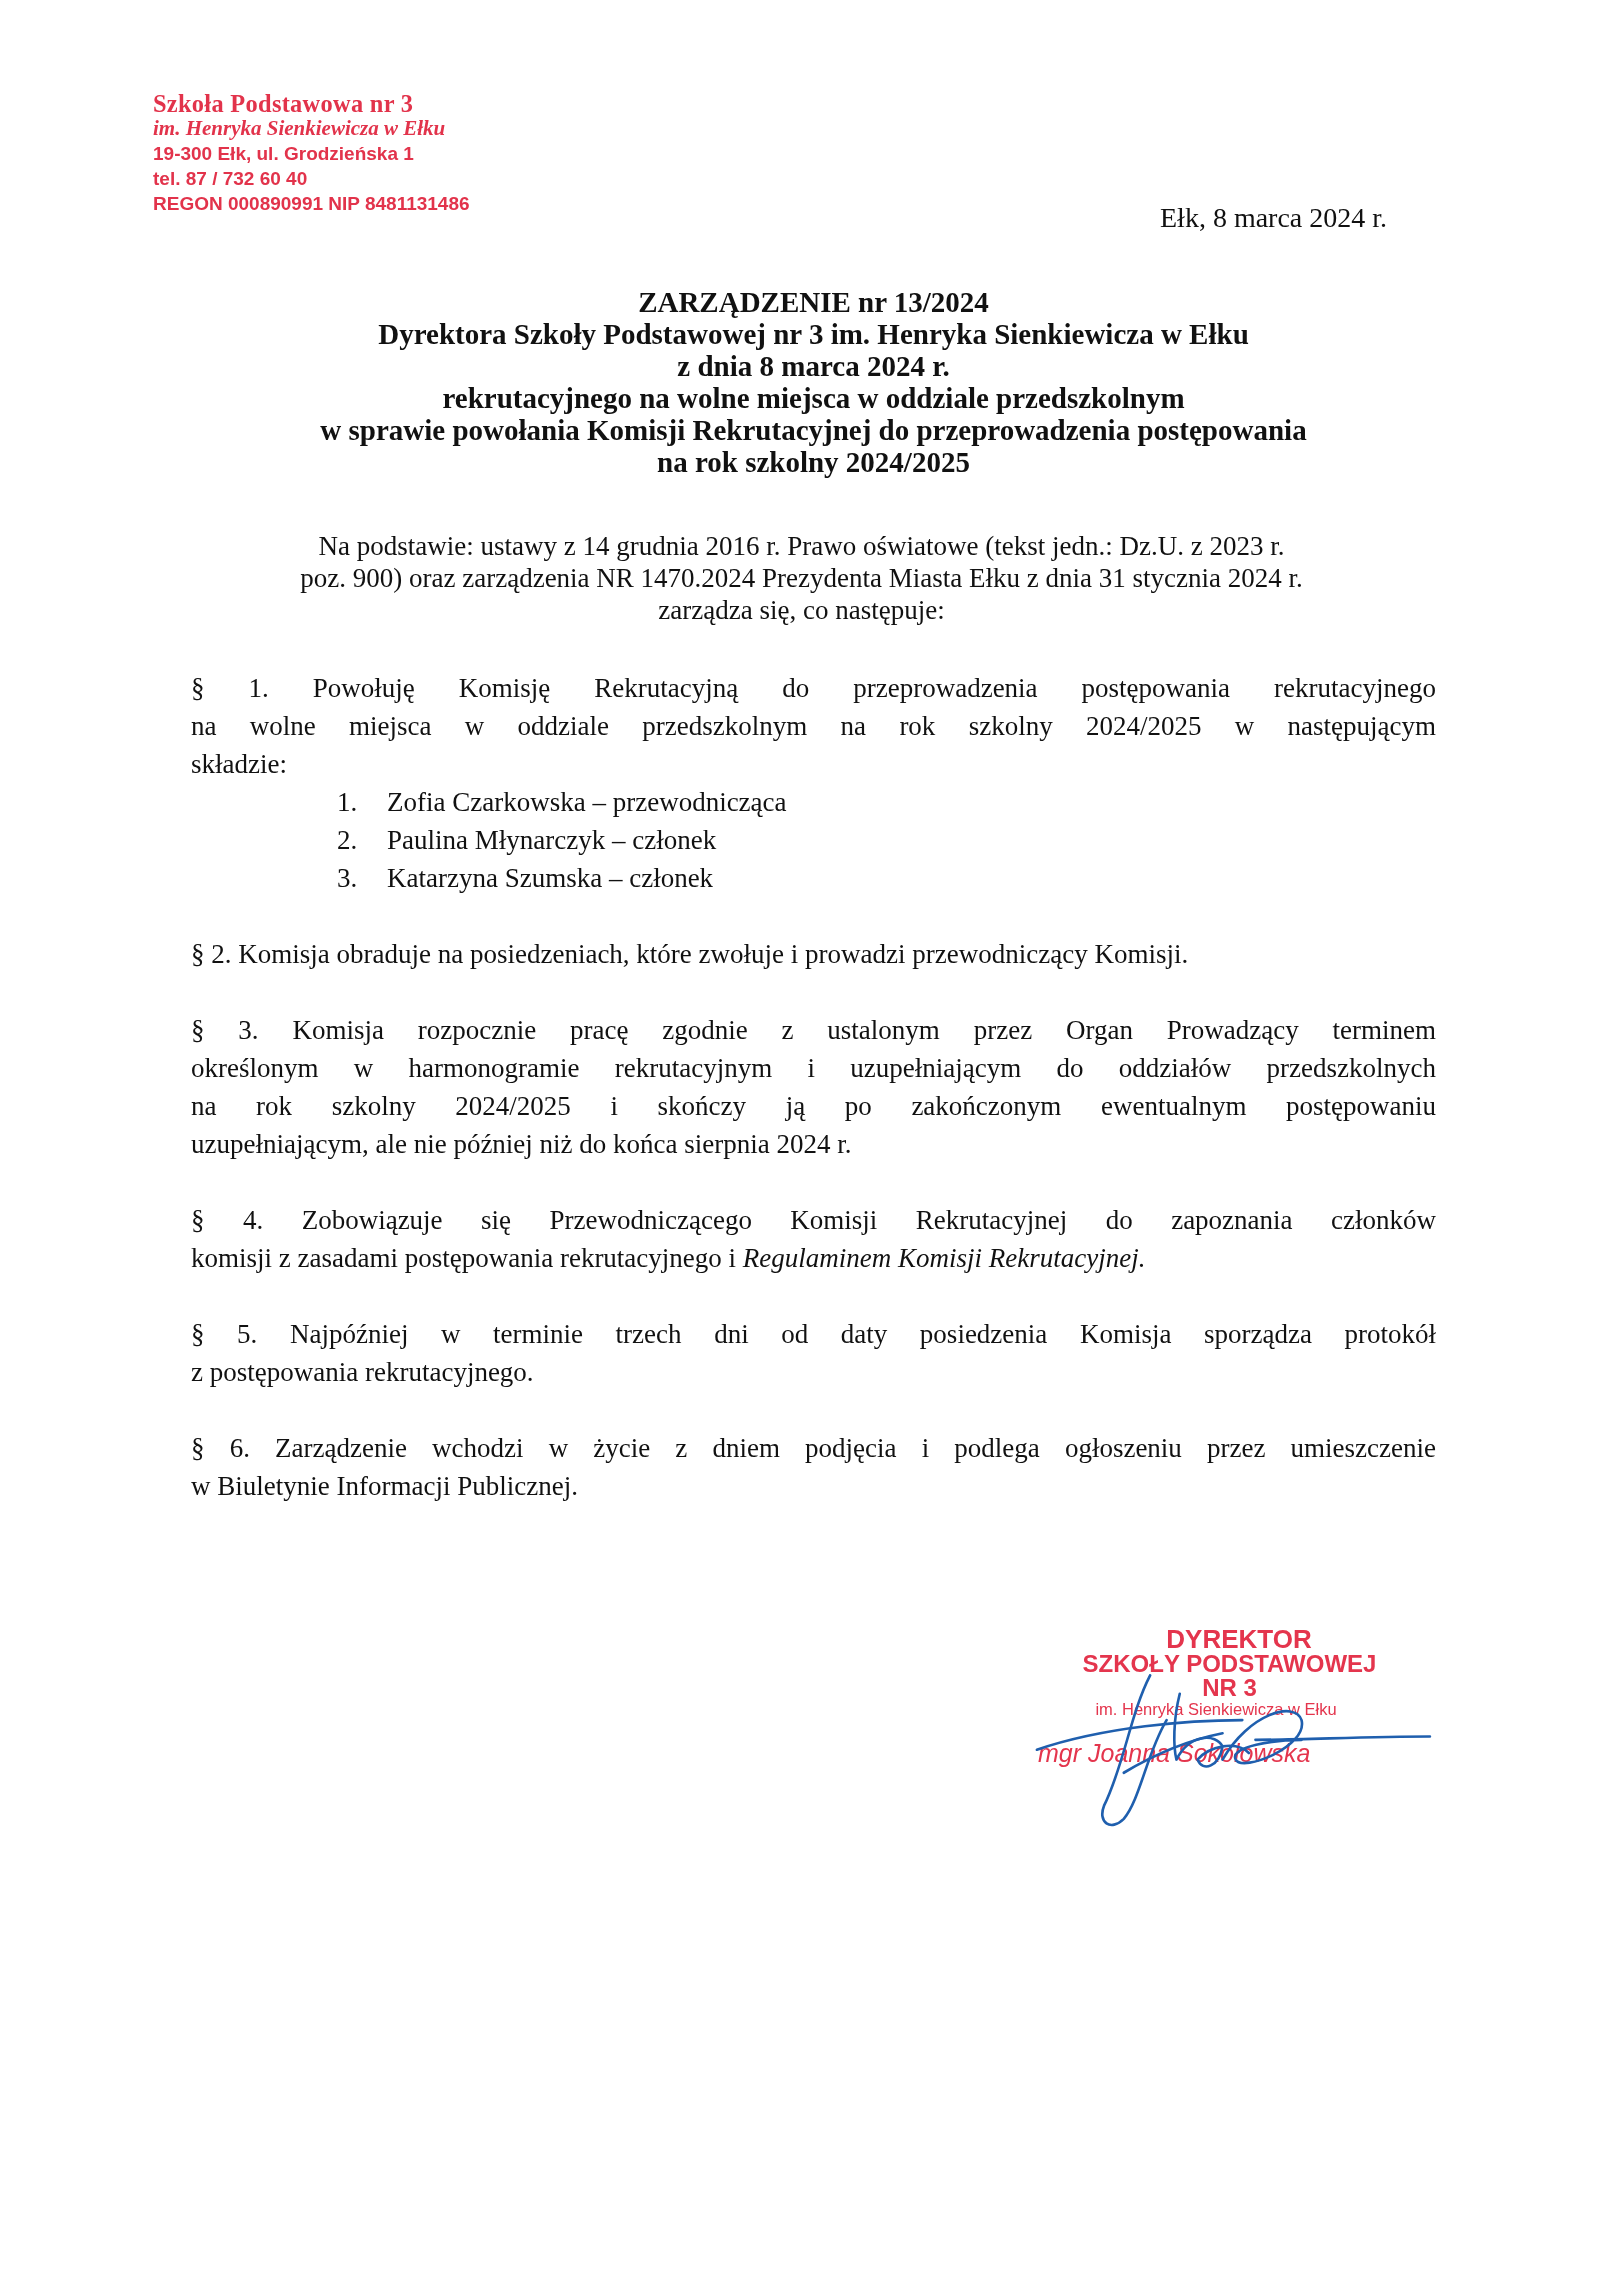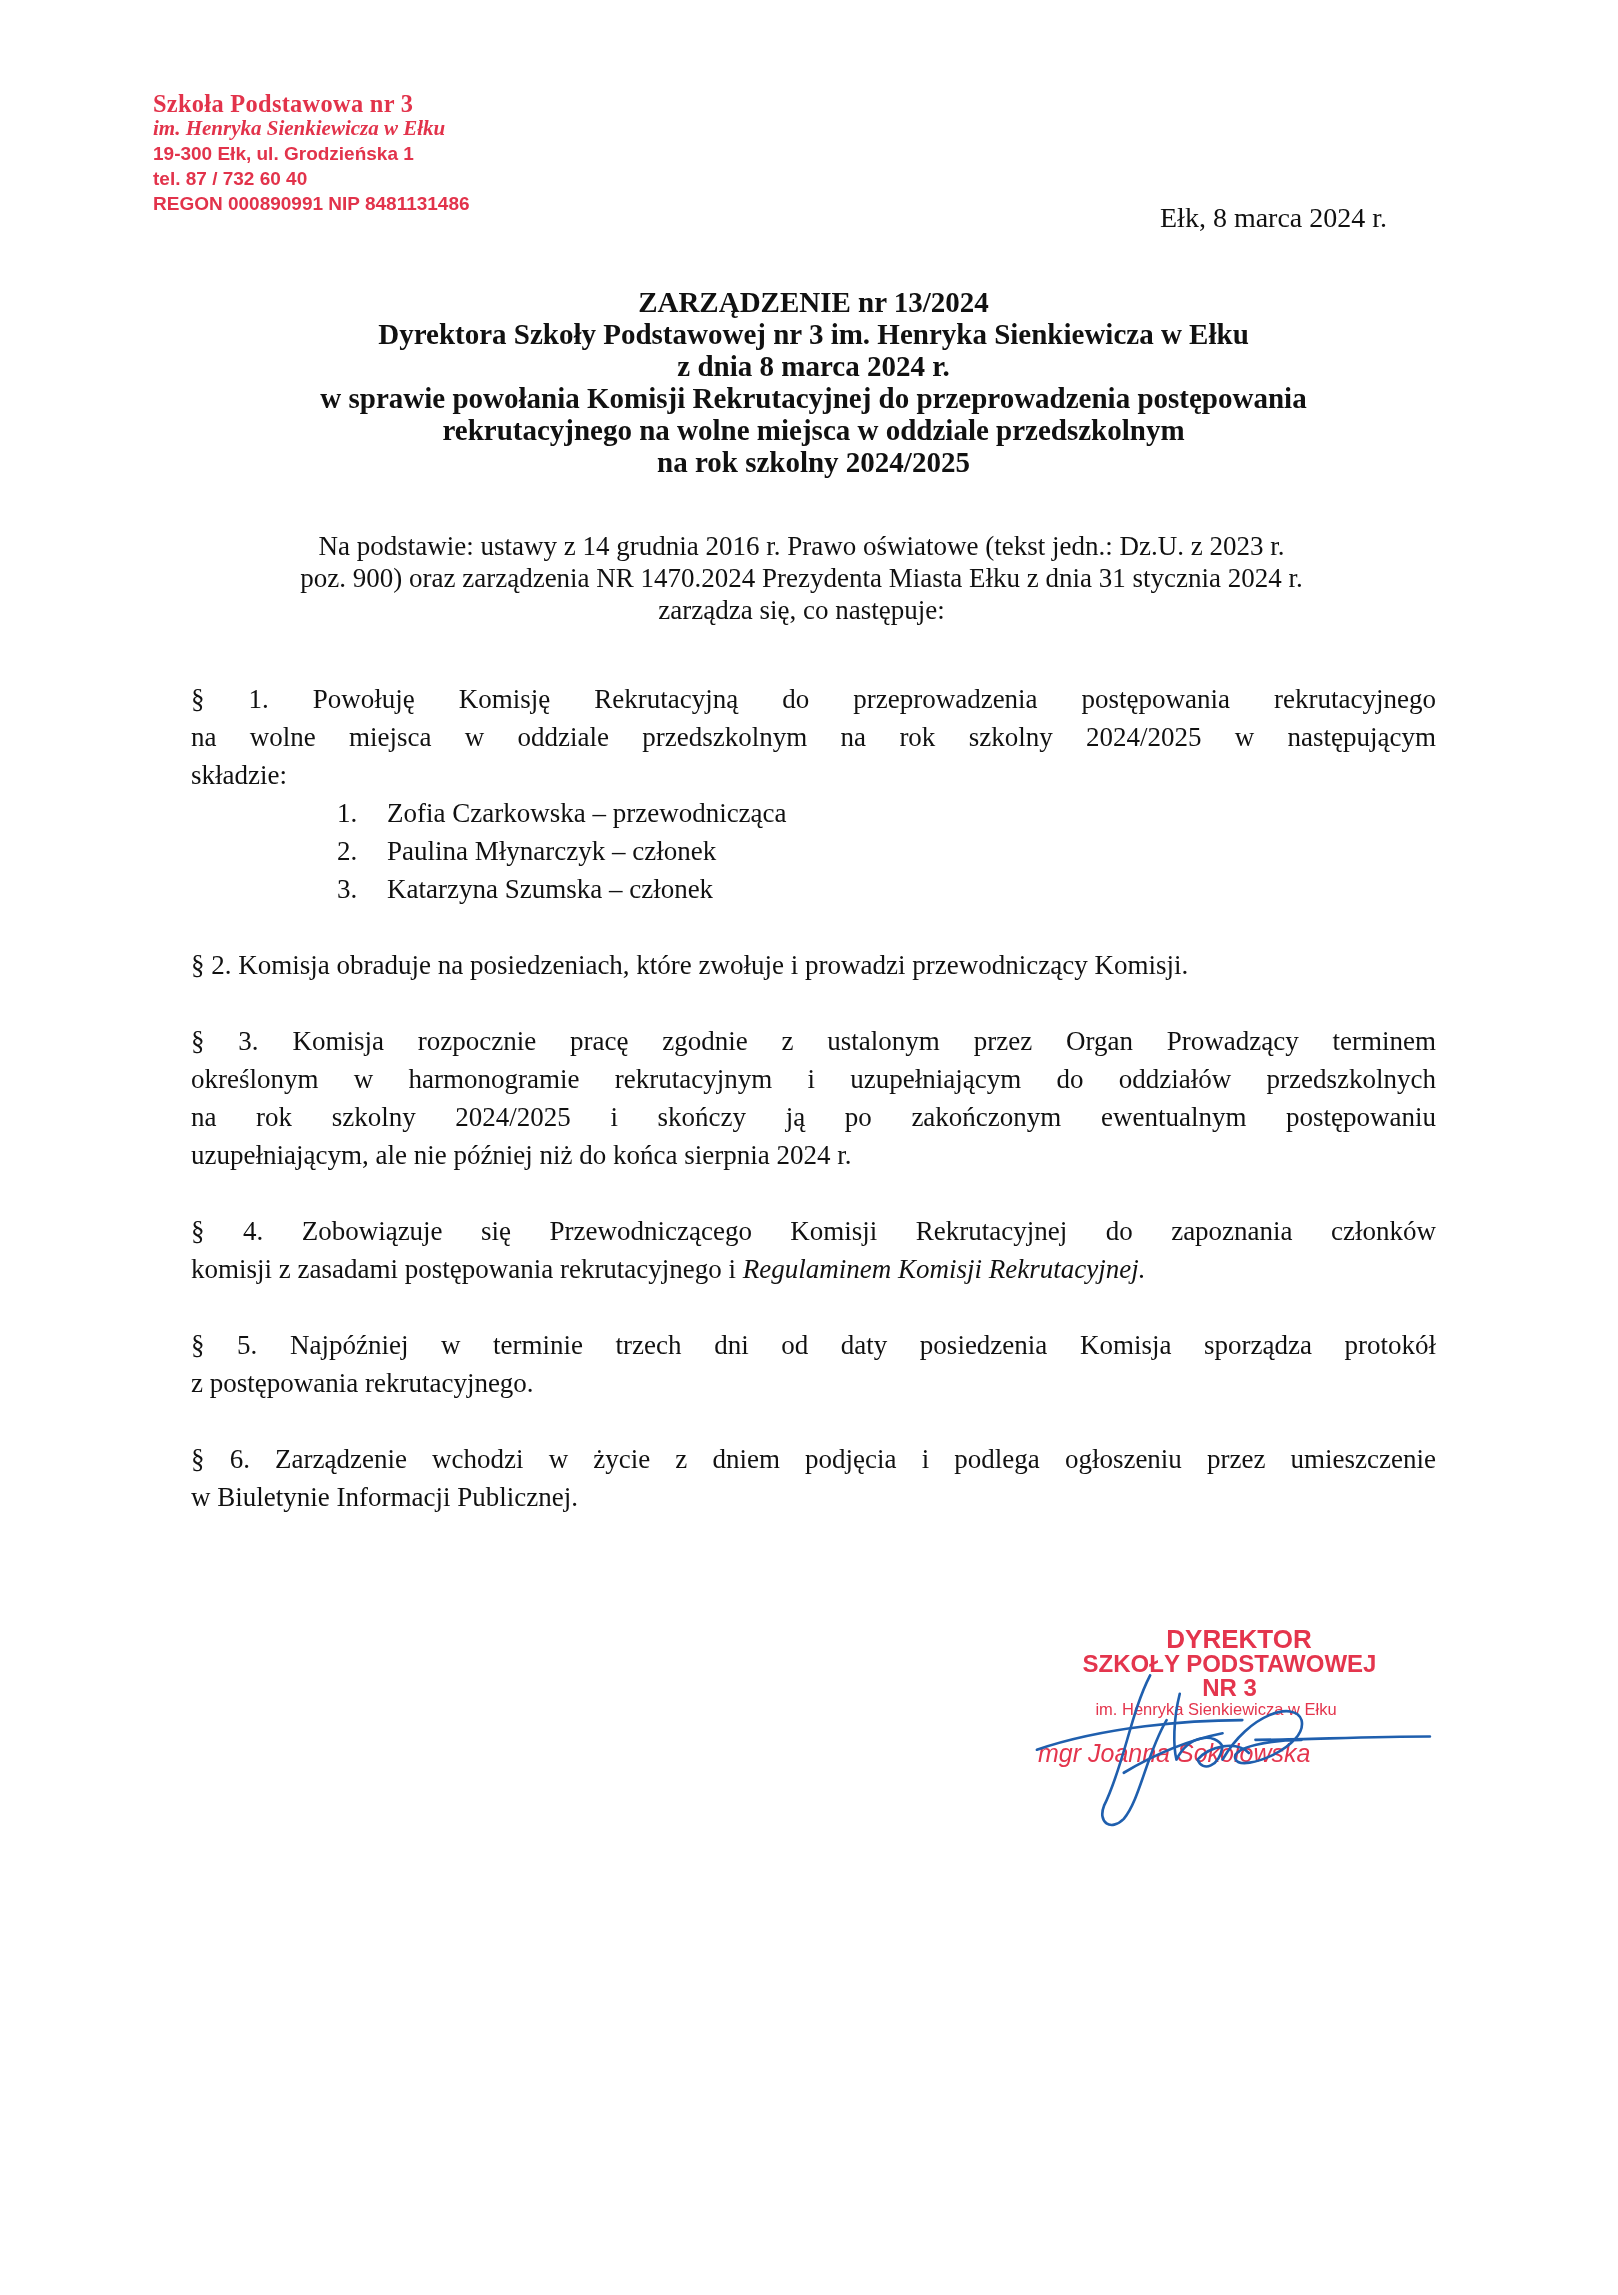--- a/index.html
+++ b/index.html
@@ -19,21 +19,21 @@
   .title-block { position: absolute; left: 191px; top: 286px; width: 1245px; text-align: center;
                  font-family: "Liberation Serif", serif; font-weight: bold; font-size: 29px; line-height: 32px; }
   .title-block div { white-space: nowrap; }
 
   .basis { position: absolute; left: 179px; top: 530px; width: 1245px; text-align: center;
            font-family: "Liberation Serif", serif; font-size: 27px; line-height: 32px; }
   .basis div { white-space: nowrap; }
 
   .body { position: absolute; left: 191px; top: 665px; width: 1245px;
           font-family: "Liberation Serif", serif; font-size: 27px; line-height: 38px; }
-  .para { margin: 15px 0 38px 0; text-align: justify; text-align-last: left; font-family: Liberation Serif, serif; }
+  .para { margin: 4px 0 38px 0; text-align: justify; text-align-last: left; font-family: Liberation Serif, serif; }
   .para .line { display: block; text-align: justify; text-align-last: justify; white-space: nowrap; }
   .para .line.last { text-align-last: left; }
   .members { margin: 0 0 38px 0; padding: 0; list-style: none; }
   .members li { position: relative; padding-left: 196px; height: 38px; white-space: nowrap; }
   .members .num { position: absolute; left: 146px; }
   .p1 { margin-bottom: 0; }
   em { font-style: italic; }
 
   
   .dstamp { position: absolute; left: 1025px; top: 1627px; width: 369px; text-align: center; color: #e4354d;
@@ -54,22 +54,22 @@
   <div class="l4">tel. 87 / 732 60 40</div>
   <div class="l5">REGON 000890991 NIP 8481131486</div>
 </div>
 
 <div class="date">Ełk, 8 marca 2024 r.</div>
 
 <div class="title-block">
   <div>ZARZĄDZENIE nr 13/2024</div>
   <div>Dyrektora Szkoły Podstawowej nr 3 im. Henryka Sienkiewicza w Ełku</div>
   <div>z dnia 8 marca 2024 r.</div>
+  <div>rekrutacyjnego na wolne miejsca w oddziale przedszkolnym</div>
   <div>w sprawie powołania Komisji Rekrutacyjnej do przeprowadzenia postępowania</div>
-  <div>rekrutacyjnego na wolne miejsca w oddziale przedszkolnym</div>
   <div>na rok szkolny 2024/2025</div>
 </div>
 
 <div class="basis">
   <div>Na podstawie: ustawy z 14 grudnia 2016 r. Prawo oświatowe (tekst jedn.: Dz.U. z 2023 r.</div>
   <div>poz. 900) oraz zarządzenia NR 1470.2024 Prezydenta Miasta Ełku z dnia 31 stycznia 2024 r.</div>
   <div>zarządza się, co następuje:</div>
 </div>
 
 <div class="body">

